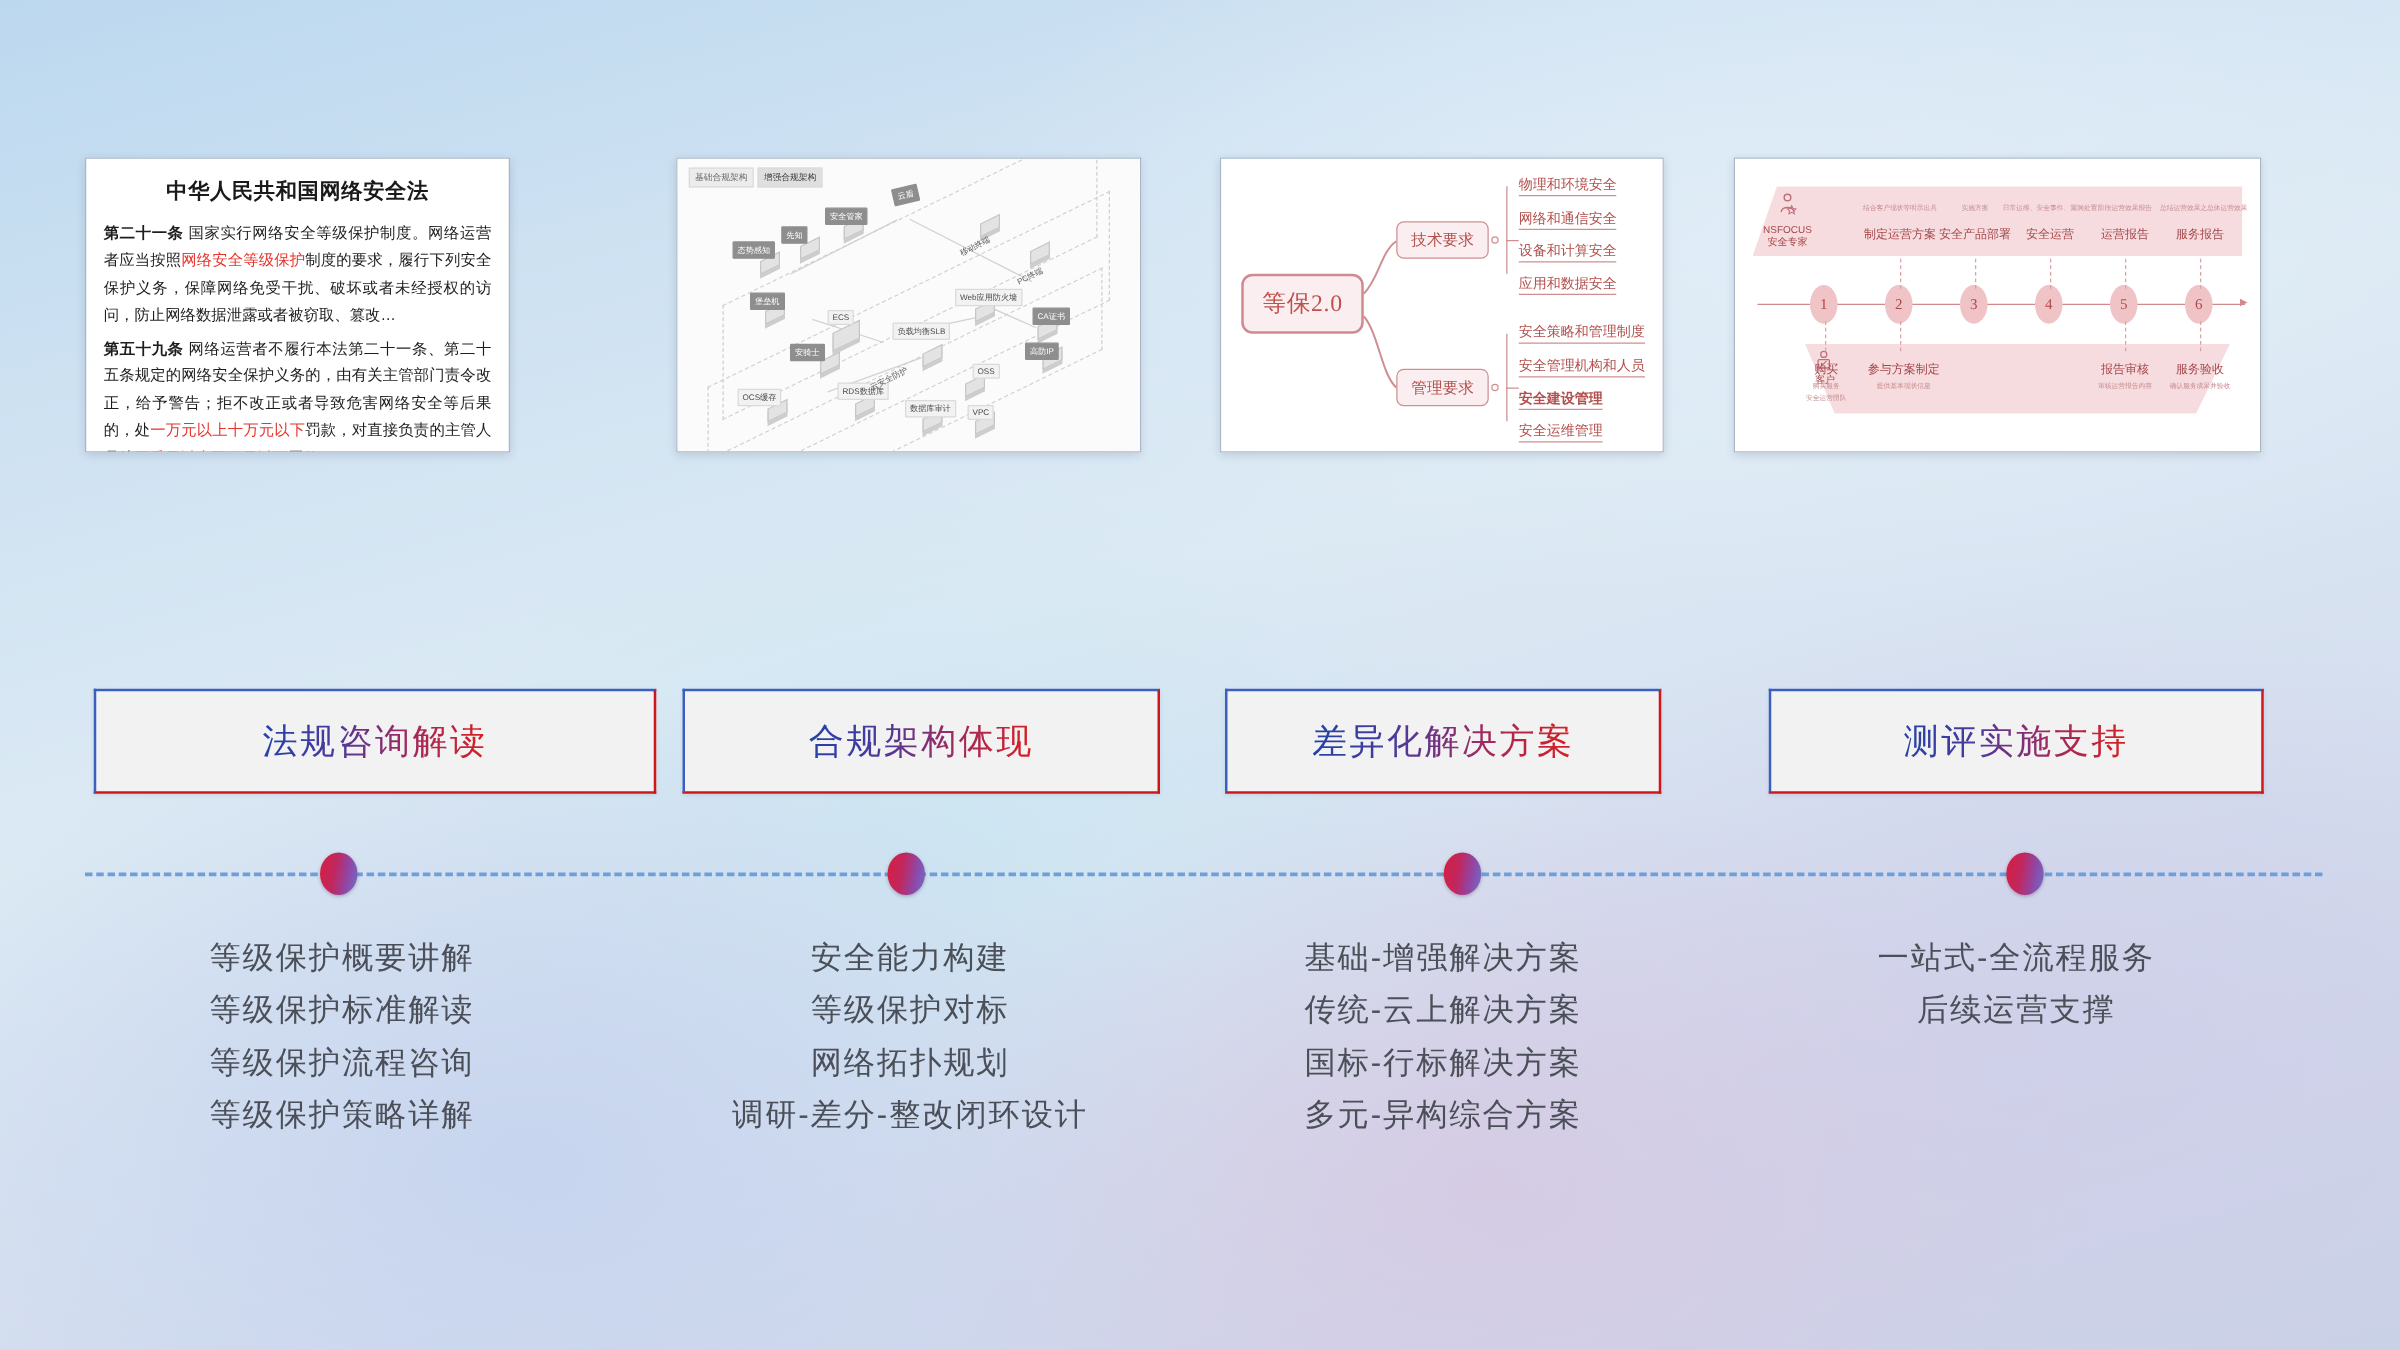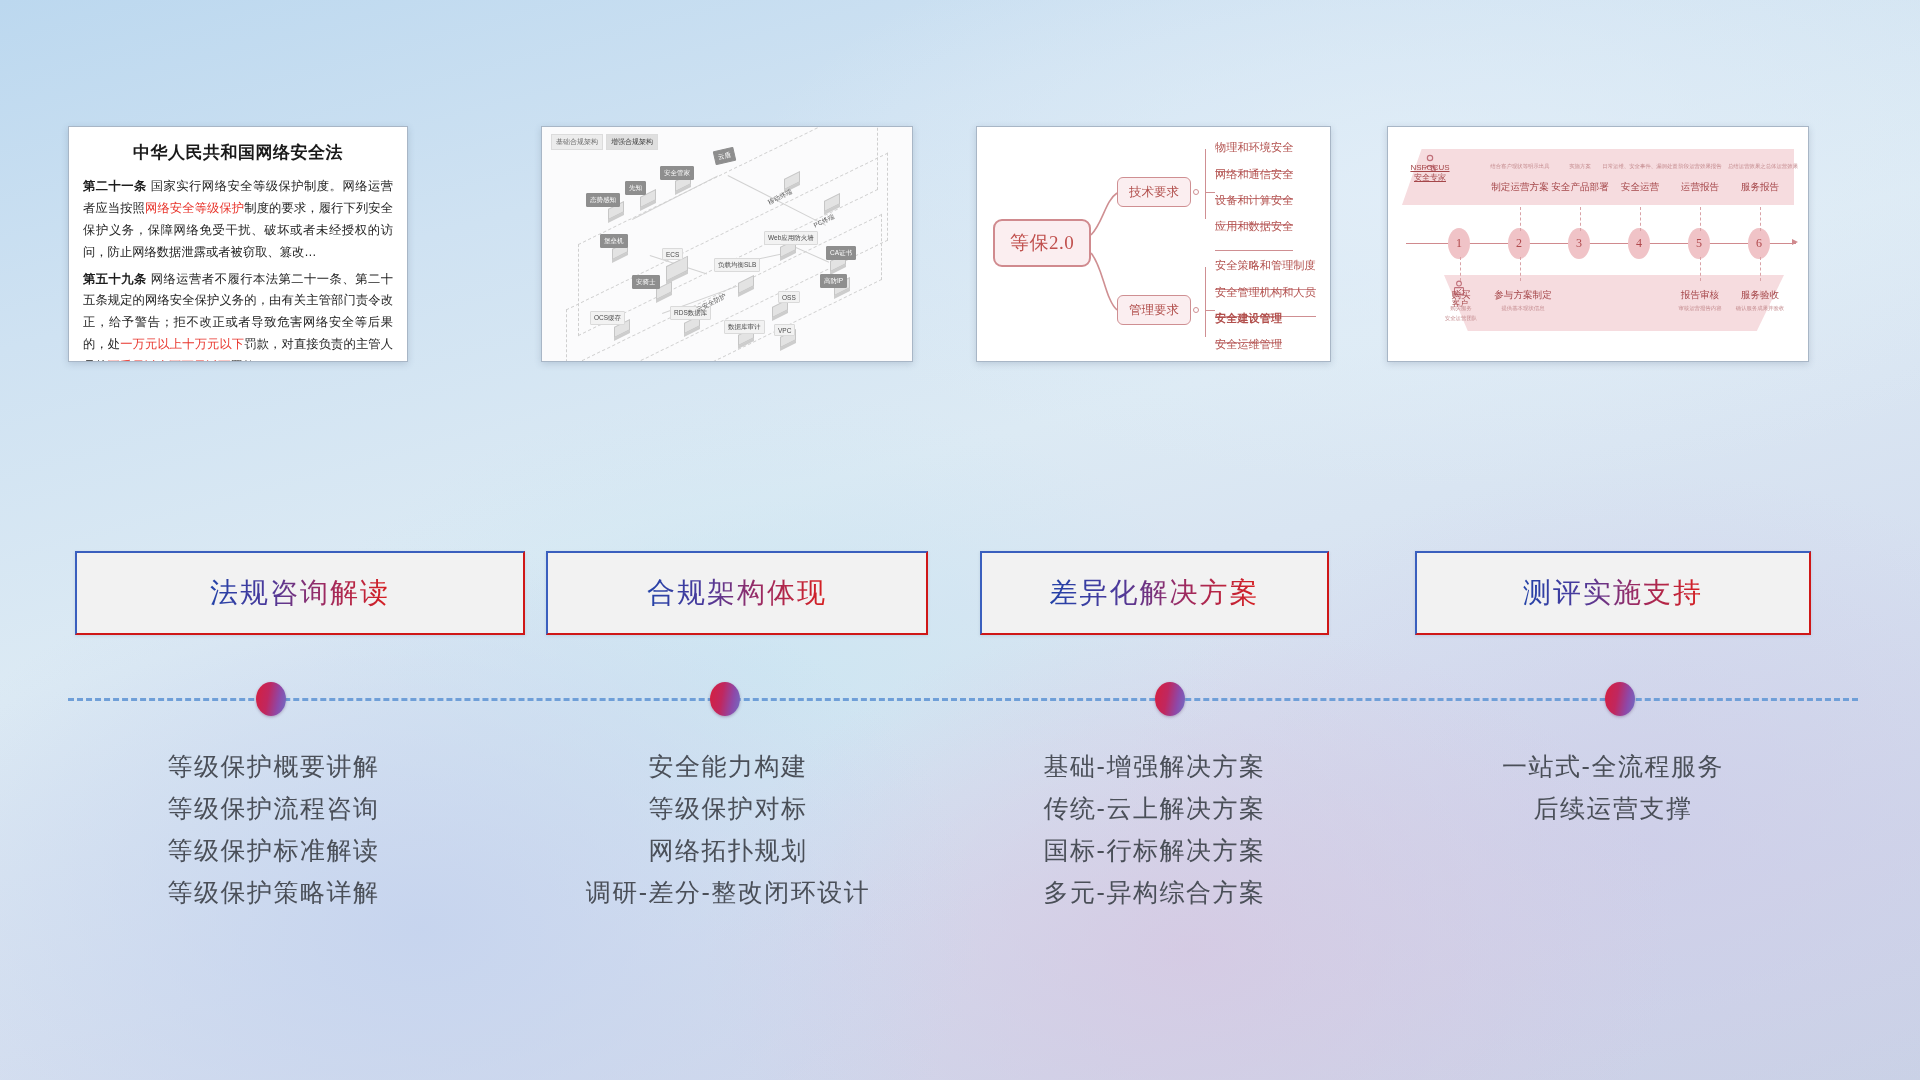--- a/index.html
+++ b/index.html
@@ -78,21 +78,21 @@
     border: 1.6px solid #cf8f92; border-radius: 6px; background: #fbeef0;
     display: flex; align-items: center; justify-content: center;
     color: #b2504d; font-size: 12.5px;
     font-family: "Liberation Serif", "DejaVu Serif", serif;
   }
   .mm-branch.b1 { left: 140px; top: 50px; }
   .mm-branch.b2 { left: 140px; top: 168px; }
   .mm-leaf {
     position: absolute; color: #b2504d; font-size: 11.2px; white-space: nowrap;
     font-family: "Liberation Serif", "DejaVu Serif", serif;
-    border-bottom: 1.6px solid #cf8f92; padding-bottom: 16px;
+    border-bottom: 1.6px solid #cf8f92; padding-bottom: 1px;
   }
   .mm-dot {
     position: absolute; width: 6px; height: 6px; border-radius: 50%;
     border: 1.3px solid #cf8f92; background: #fff;
   }
   .mm-hook { position: absolute; border-left: 1.6px solid #cf8f92; }
   .mm-tick { position: absolute; border-top: 1.6px solid #cf8f92; }
 
   
   .tl { position: relative; width: 100%; height: 100%; background: #fff; }
@@ -293,21 +293,21 @@
       <div class="tl-band bot"></div>
 
       <div class="tl-axis"></div>
       <div class="tl-arrow"></div>
 
       <svg class="tl-icon" width="20" height="20" viewBox="0 0 24 24" style="left:32px;top:26px;">
         <circle cx="12" cy="6" r="3.2" fill="none" stroke="#c0707a" stroke-width="1.4"></circle>
         <path d="M6,20 C6,14 18,14 18,20" fill="none" stroke="#c0707a" stroke-width="1.4"></path>
         <path d="M16 14 l1.2 2.6 2.8.3-2 2 .6 2.8-2.6-1.4-2.6 1.4.6-2.8-2-2 2.8-.3z" fill="none" stroke="#c0707a" stroke-width="1"></path>
       </svg>
-      <div class="tl-persona" style="left:16px;top:36px;width:52px;text-decoration:underline;">
+      <div class="tl-persona" style="left:16px;top:52px;width:52px;">
         <div>NSFOCUS</div>
         <div>安全专家</div>
       </div>
 
       <svg class="tl-icon" width="18" height="18" viewBox="0 0 24 24" style="left:62px;top:152px;">
         <circle cx="12" cy="6" r="3.2" fill="none" stroke="#c0707a" stroke-width="1.4"></circle>
         <rect x="6" y="11.5" width="12" height="9" rx="1" fill="none" stroke="#c0707a" stroke-width="1.4"></rect>
         <path d="M9,15 l2,2 4,-4" fill="none" stroke="#c0707a" stroke-width="1.3"></path>
       </svg>
       <div class="tl-persona" style="left:52px;top:172px;width:40px;">
@@ -378,22 +378,22 @@
 </div>
 
 <div class="dash-line"></div>
 <div class="dot d1"></div>
 <div class="dot d2"></div>
 <div class="dot d3"></div>
 <div class="dot d4"></div>
 
 <div class="col k1">
   <div class="line">等级保护概要讲解</div>
+  <div class="line">等级保护标准解读</div>
   <div class="line">等级保护流程咨询</div>
-  <div class="line">等级保护标准解读</div>
   <div class="line">等级保护策略详解</div>
 </div>
 <div class="col k2">
   <div class="line">安全能力构建</div>
   <div class="line">等级保护对标</div>
   <div class="line">网络拓扑规划</div>
   <div class="line">调研-差分-整改闭环设计</div>
 </div>
 <div class="col k3">
   <div class="line">基础-增强解决方案</div>

